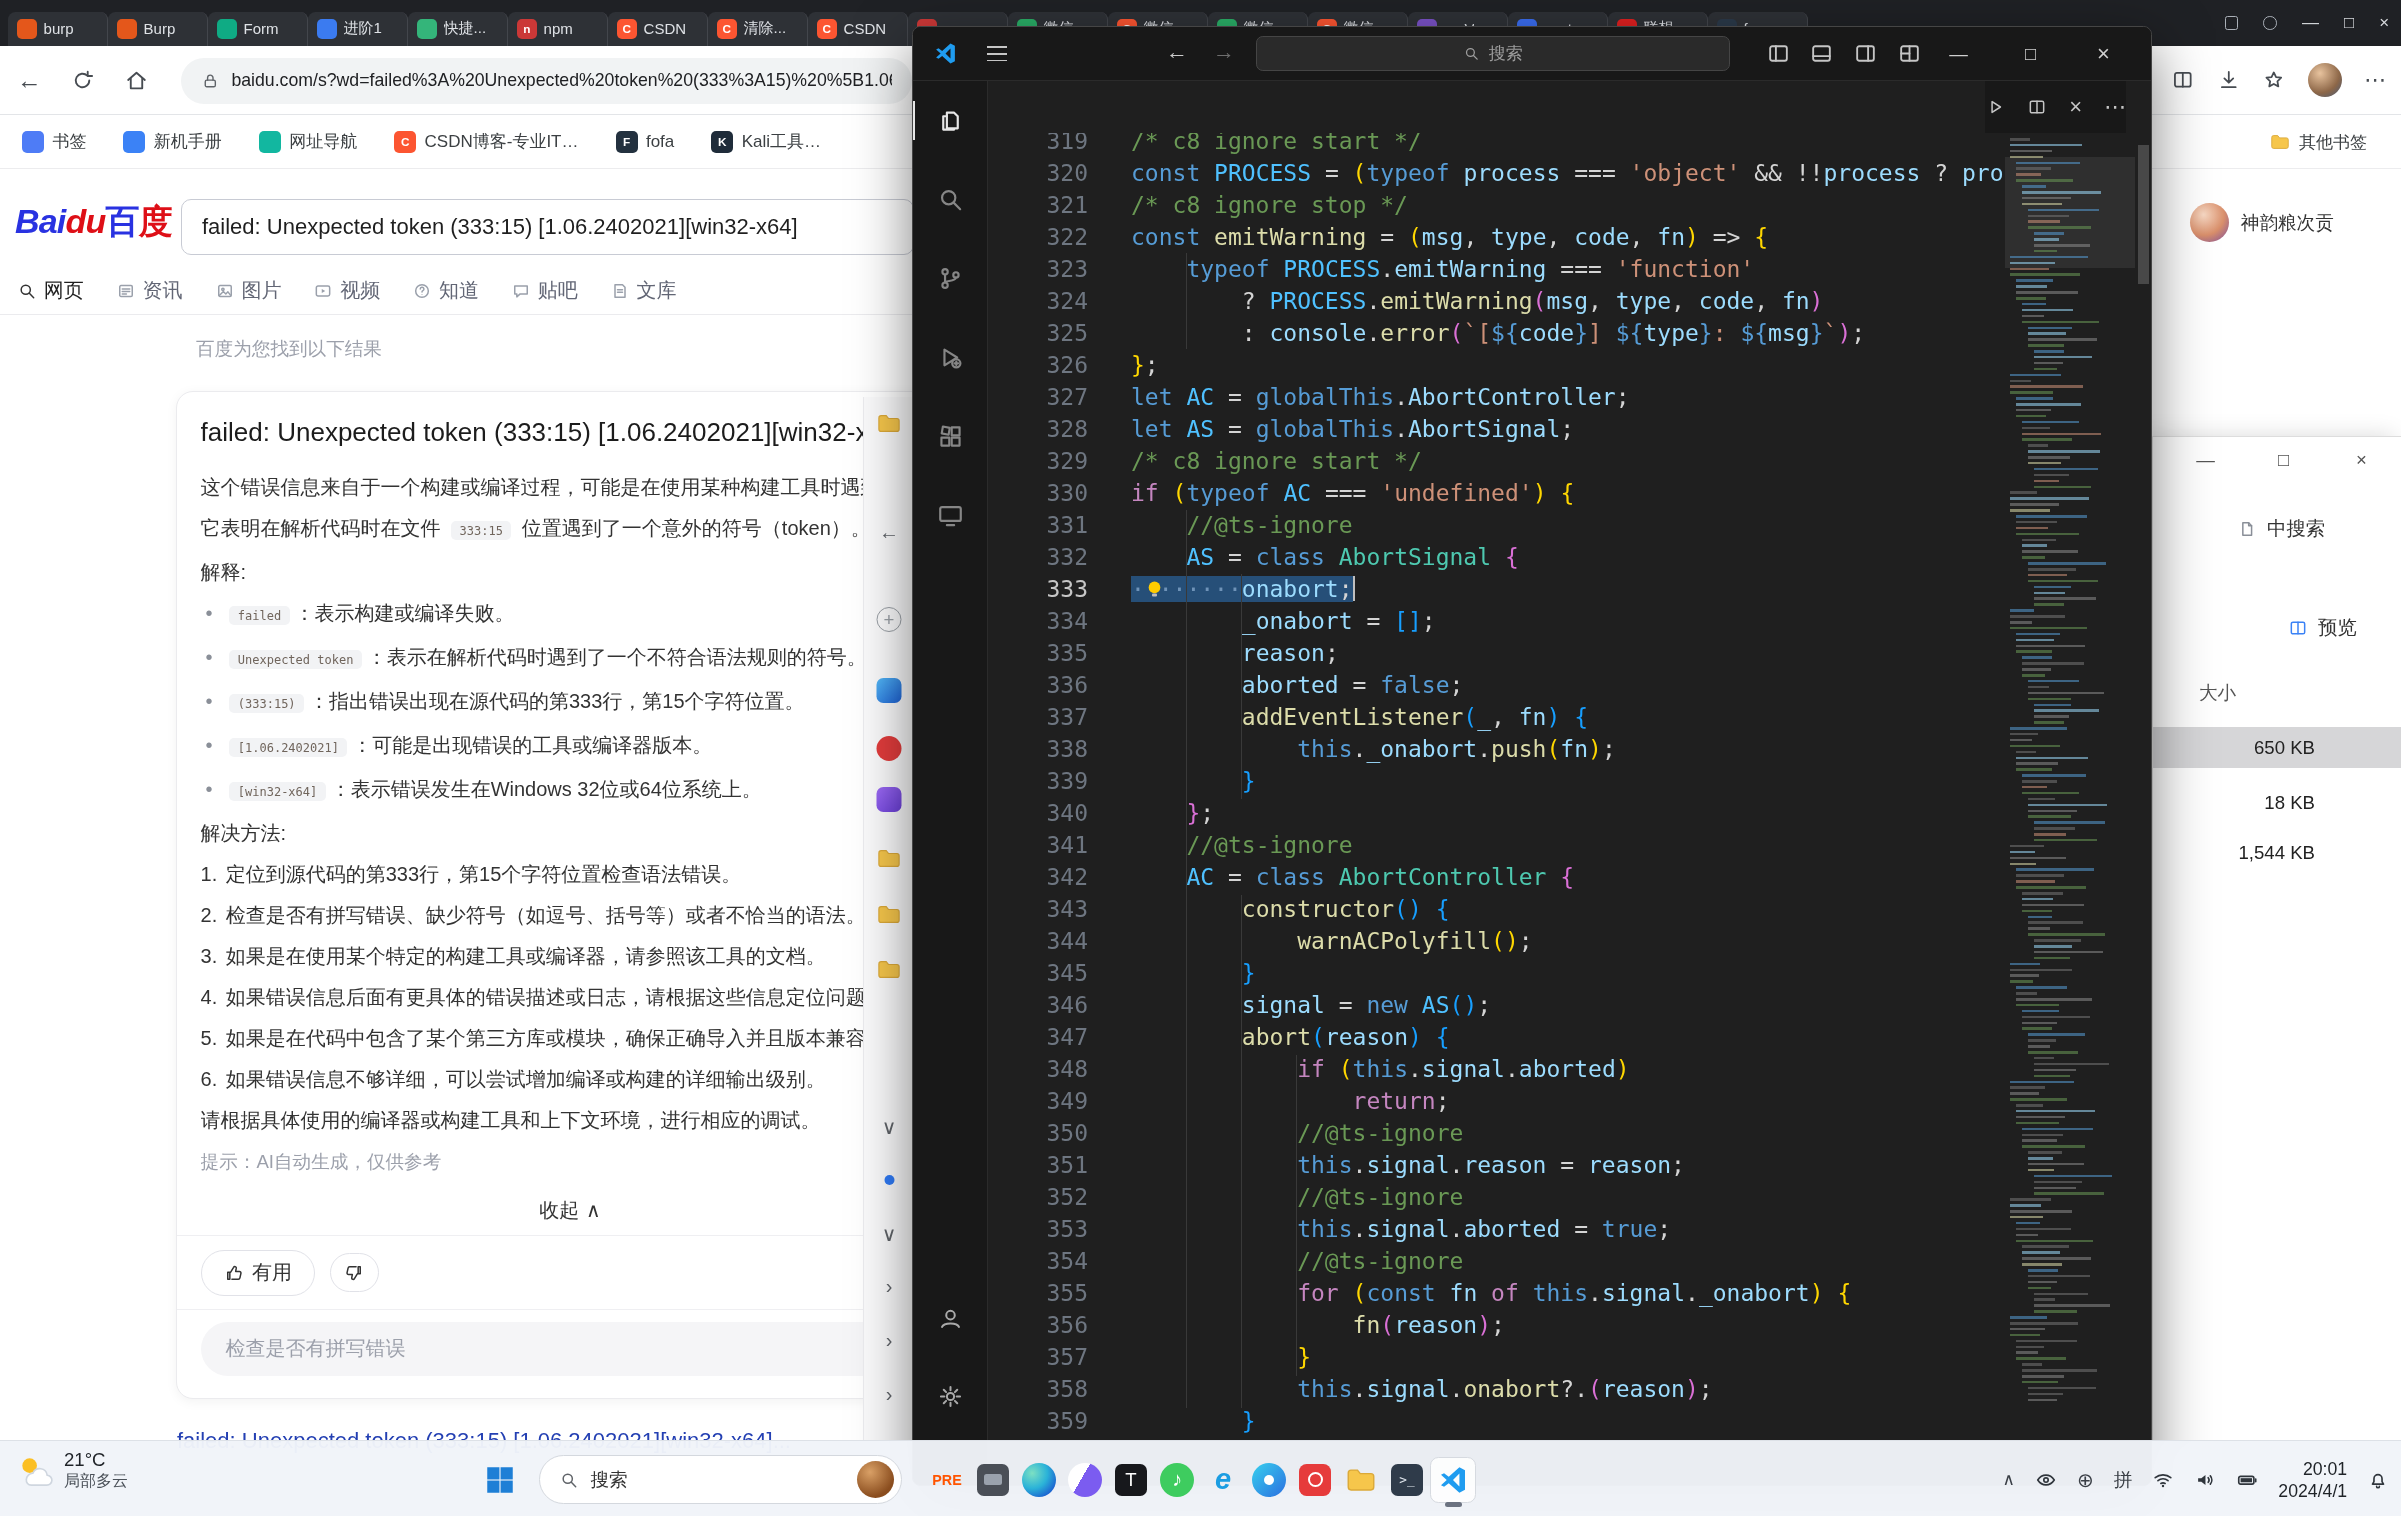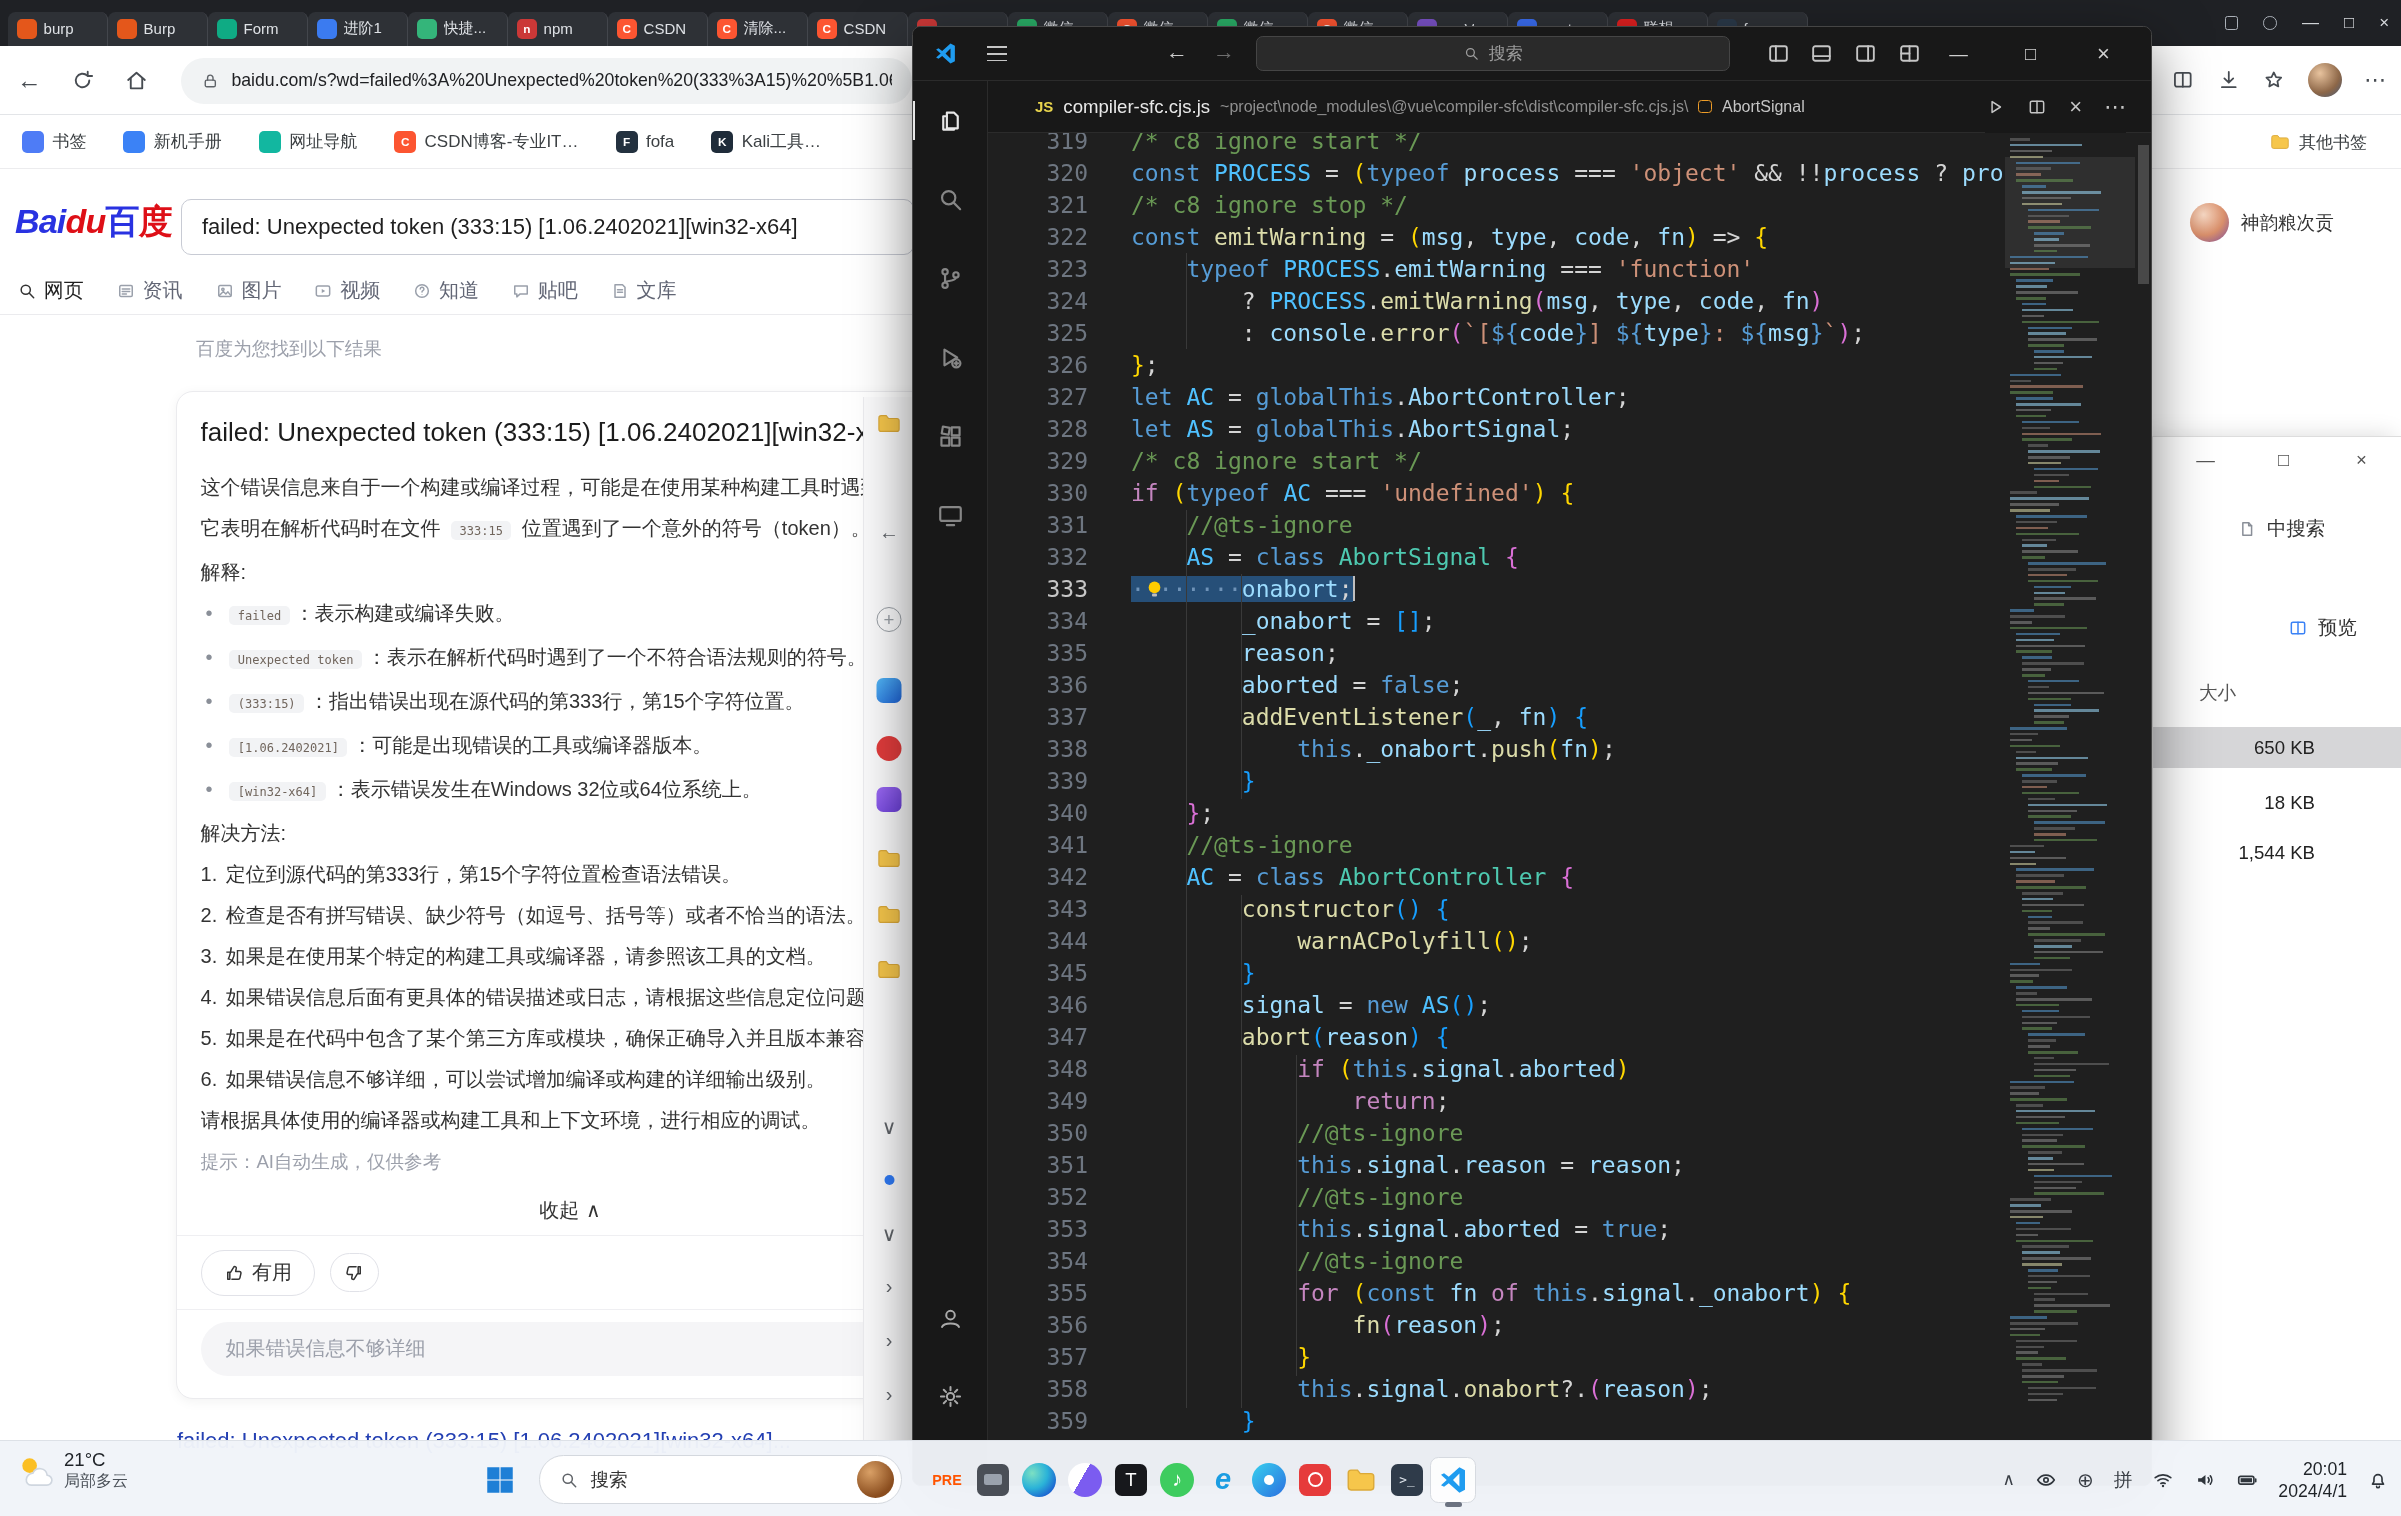--- a/index.html
+++ b/index.html
@@ -399,21 +399,21 @@
                 <svg viewBox="0 0 24 24" fill="none" stroke="currentColor" stroke-width="1.8" stroke-linecap="round" stroke-linejoin="round">
                   <g transform="rotate(180 12 12)">
                     <path d="M7 11v8.5H4.5V11H7Zm2.5 8.5h7.6a2 2 0 0 0 2-1.6l1.2-5.5a1.8 1.8 0 0 0-1.8-2.2H14l.7-4a1.7 1.7 0 0 0-3.2-1L8 11"></path>
                   </g>
                 </svg>
               </span>
           </div>
         </div>
         <div class="divider"></div>
         <div id="ask">
-          <span>如果错误信息不够详细</span>
+          <span>检查是否有拼写错误</span>
         </div>
       </div>
 
       <div id="next-result">failed: Unexpected token (333:15) [1.06.2402021][win32-x64]...</div>
       <div id="usercard">
         <span class="uav"></span>
         <span>神韵粮次贡</span>
       </div>
     </div>
   </div>
@@ -549,27 +549,20 @@
             <rect x="4" y="5" width="16" height="14" rx="2"></rect>
             <line x1="12" y1="5" x2="12" y2="19"></line>
             <line x1="4" y1="12" x2="12" y2="12"></line>
           </svg>
         </span>
       <span class="vs-winbtn" style="left:1009px">—</span>
       <span class="vs-winbtn" style="left:1081px">□</span>
       <span class="vs-winbtn" style="left:1154px;font-size:22px">×</span>
     </div>
 
-    <div id="vs-tabrow">
-      <span class="jsbadge">JS</span>
-      <span class="fname">compiler-sfc.cjs.js</span>
-      <span>~project\node_modules\@vue\compiler-sfc\dist\compiler-sfc.cjs.js\</span>
-      <span class="clsdot"></span>
-      <span style="color:#c5c5c5">AbortSignal</span>
-    </div>
     <div id="vs-acts">
       <span class="ic" id="i-play">
           <svg viewBox="0 0 24 24" fill="none" stroke="currentColor" stroke-width="1.8" stroke-linecap="round" stroke-linejoin="round">
             <path d="M8.5 5.5v13l10-6.5Z"></path>
           </svg>
         </span>
       <span class="ic" id="i-split2">
           <svg viewBox="0 0 24 24" fill="none" stroke="currentColor" stroke-width="1.8" stroke-linecap="round" stroke-linejoin="round">
             <rect x="4" y="5" width="16" height="14" rx="2"></rect>
             <line x1="12" y1="5" x2="12" y2="19"></line>

